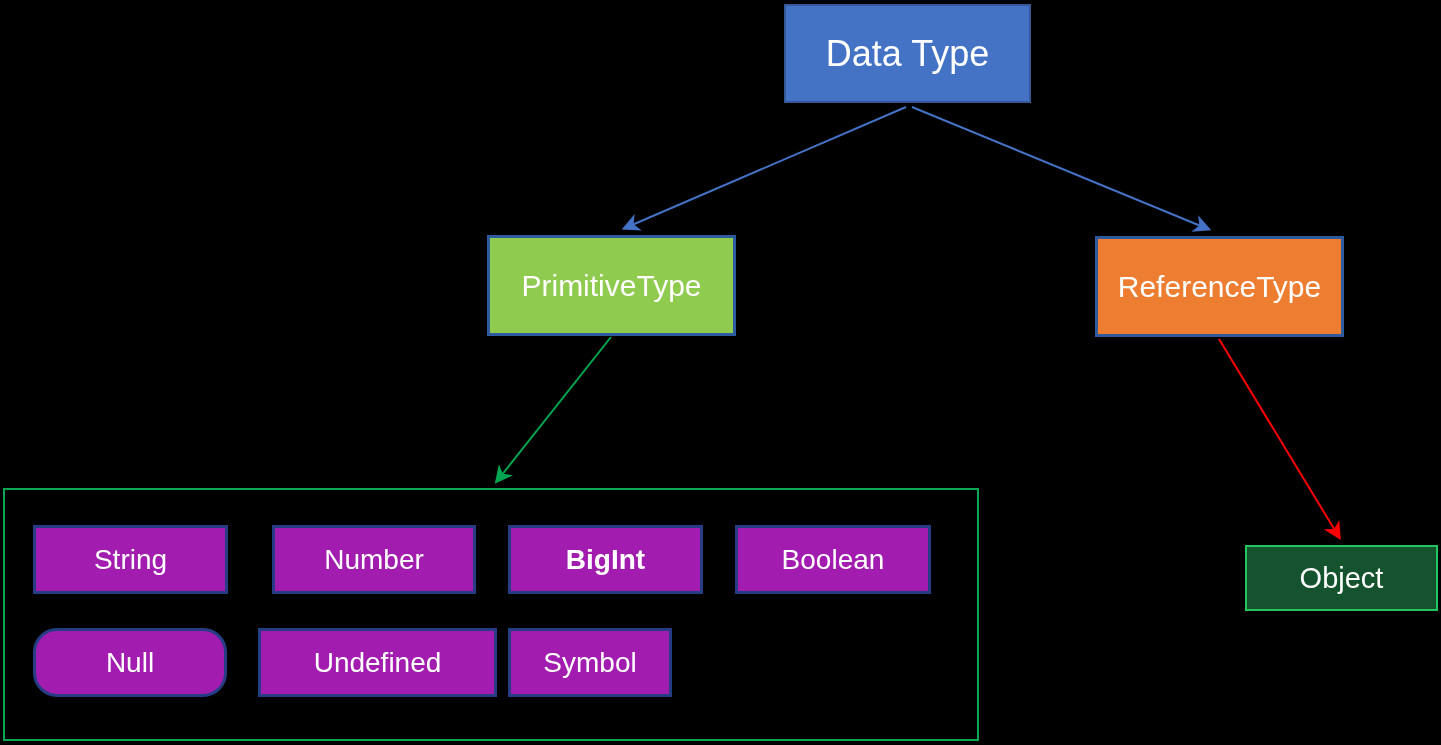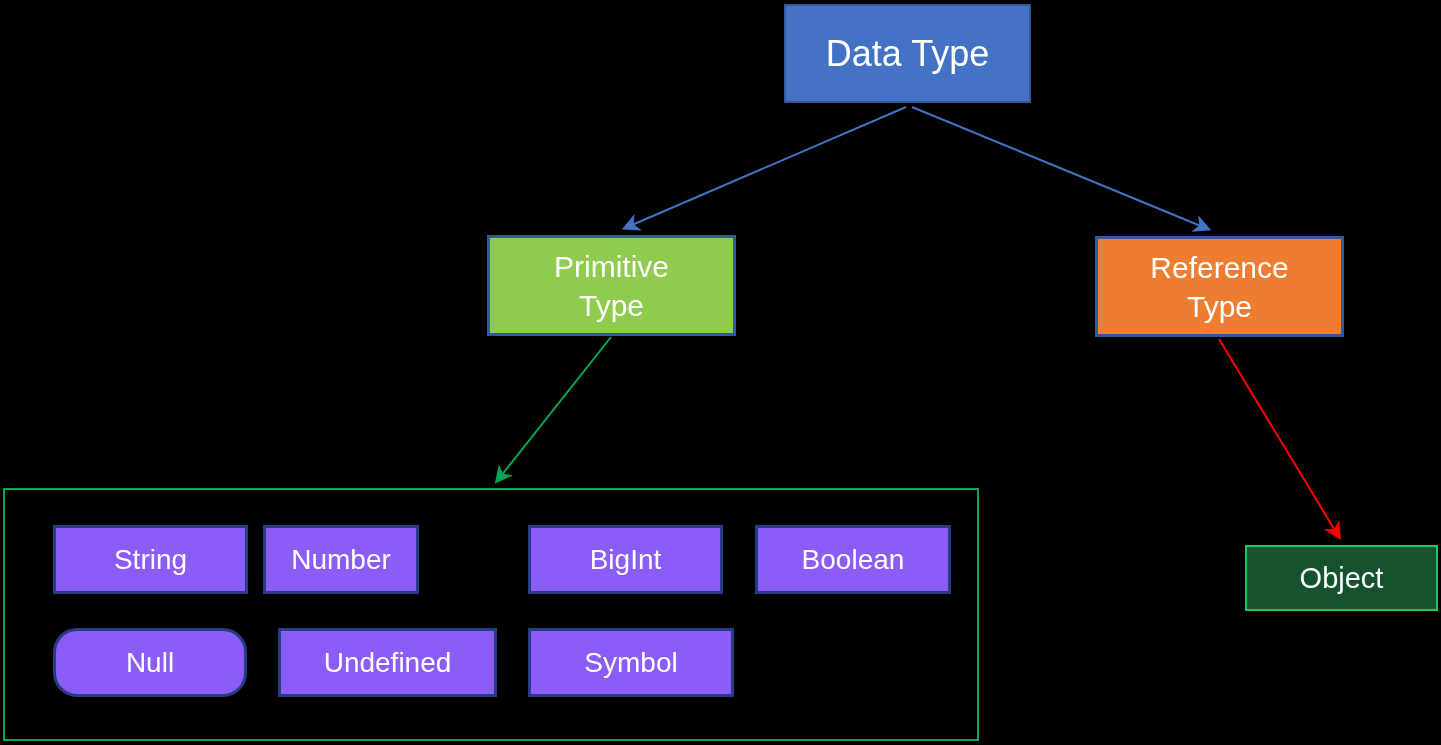--- a/index.html
+++ b/index.html
@@ -36,54 +36,53 @@
   .node-root {
     left: 784px; top: 4px; width: 247px; height: 99px;
     background: #4472C4;
     border: 2px solid #35589B;
     font-size: 36px;
   }
   .node-branch {
     width: 249px; height: 101px;
     border: 3px solid #2E5B9F;
     font-size: 30px;
-    flex-direction: column;
+    flex-direction: row;
     line-height: 1.3;
   }
   .node-primitive {
     left: 487px; top: 235px;
     background: #8FCB4E;
   }
   .node-reference {
     left: 1095px; top: 236px;
     background: #ED7D31;
     justify-content: center;
   }
   .group-box {
     position: absolute;
     box-sizing: border-box;
     left: 3px; top: 488px; width: 976px; height: 253px;
     border: 2px solid #0CA750;
     background: transparent;
     z-index: 1;
   }
   .node-member {
-    background: #8b5cf6;
+    background: #a21caf;
     border: 3px solid #263D85;
     font-size: 28px;
     height: 69px;
-    margin-left: 20px;
   }
   .m-string    { left: 33px;  top: 525px; width: 195px; }
-  .m-number    { left: 243px; top: 525px; width: 156px; text-align: center; }
-  .m-bigint    { left: 508px; top: 525px; width: 195px; }
+  .m-number    { left: 272px; top: 525px; width: 204px; text-align: center; }
+  .m-bigint    { left: 508px; top: 525px; width: 195px; font-weight: bold; }
   .m-boolean   { left: 735px; top: 525px; width: 196px; }
   .m-null      { left: 33px;  top: 628px; width: 194px; border-radius: 24px; }
-  .m-undefined { left: 258px; top: 628px; width: 219px; }
-  .m-symbol    { left: 508px; top: 628px; width: 206px; }
+  .m-undefined { left: 258px; top: 628px; width: 239px; }
+  .m-symbol    { left: 508px; top: 628px; width: 164px; }
   .node-object {
     left: 1245px; top: 545px; width: 193px; height: 66px;
     background: #14532d;
     border: 2px solid #22c55e;
     font-size: 29px;
   }
 </style>
 </head>
 <body>
 

